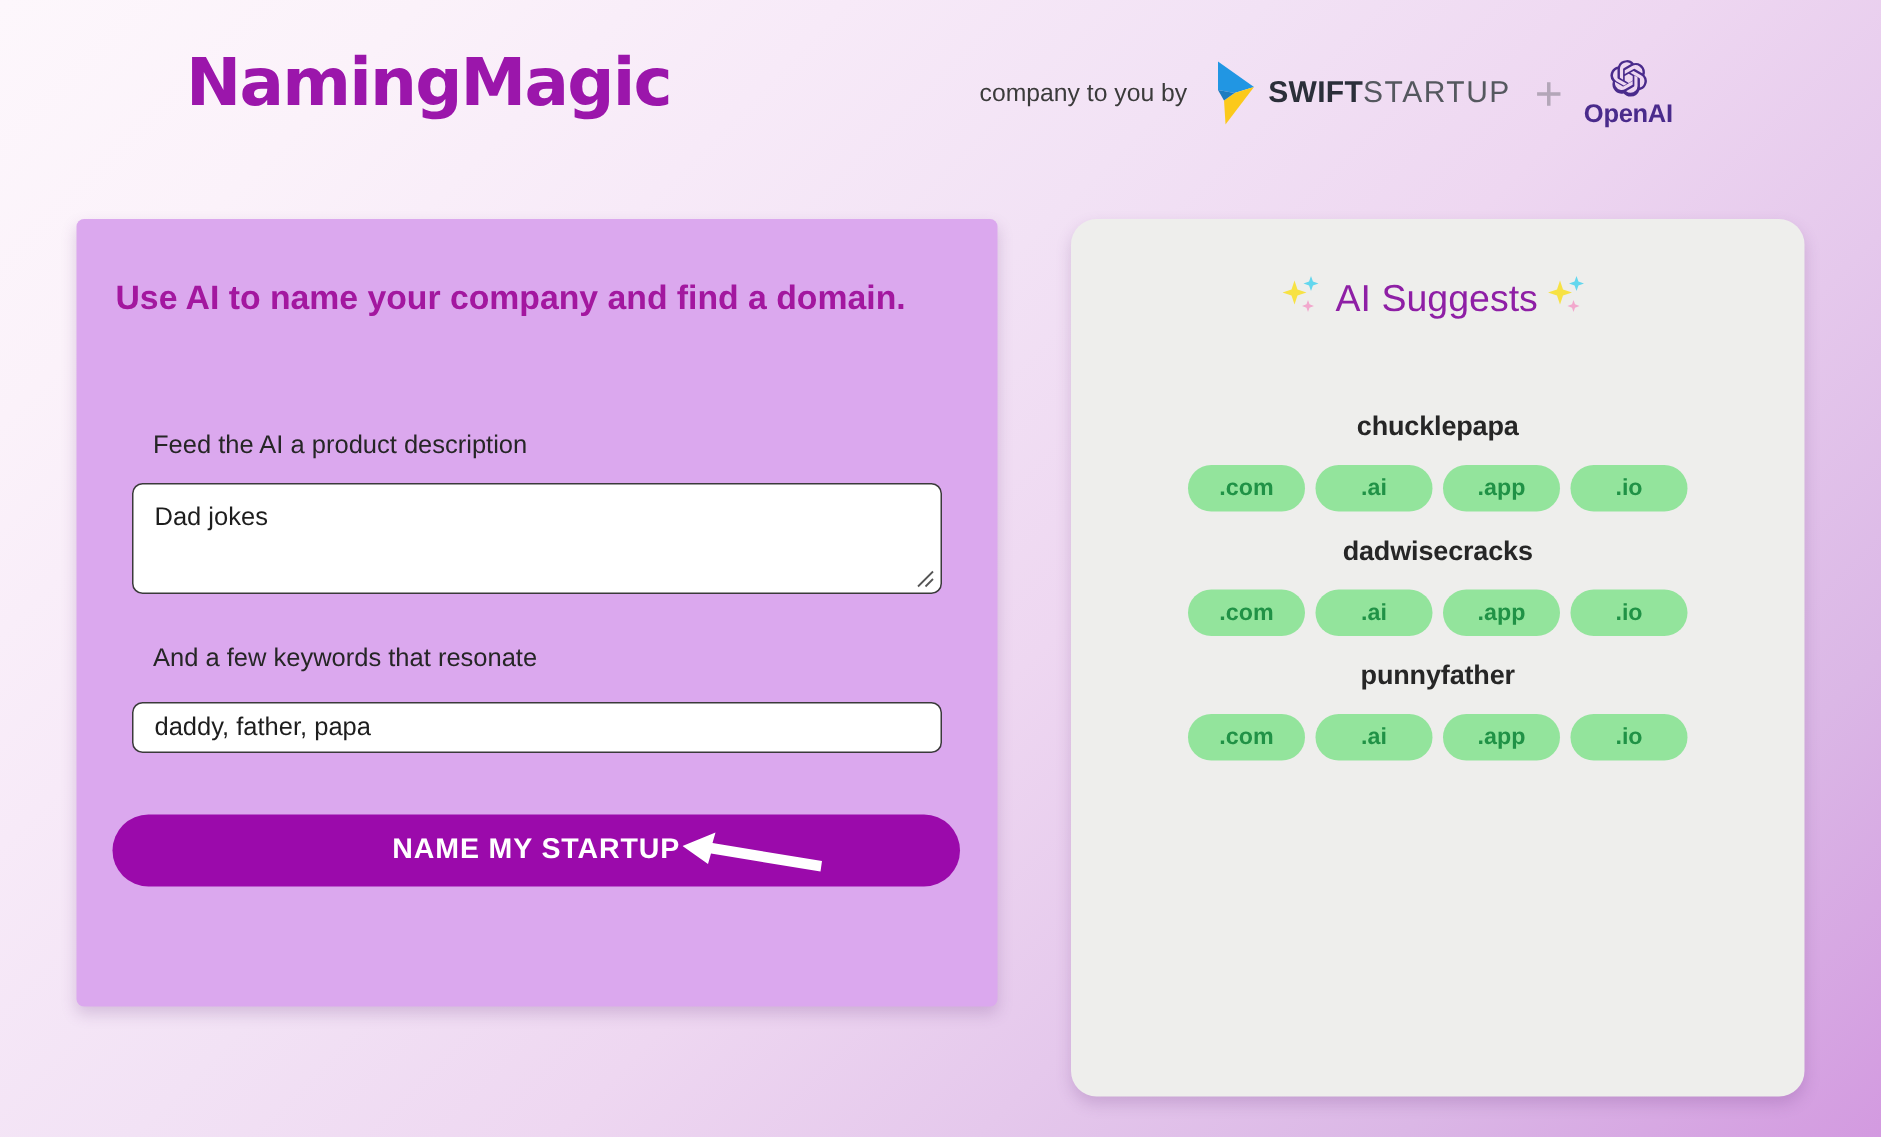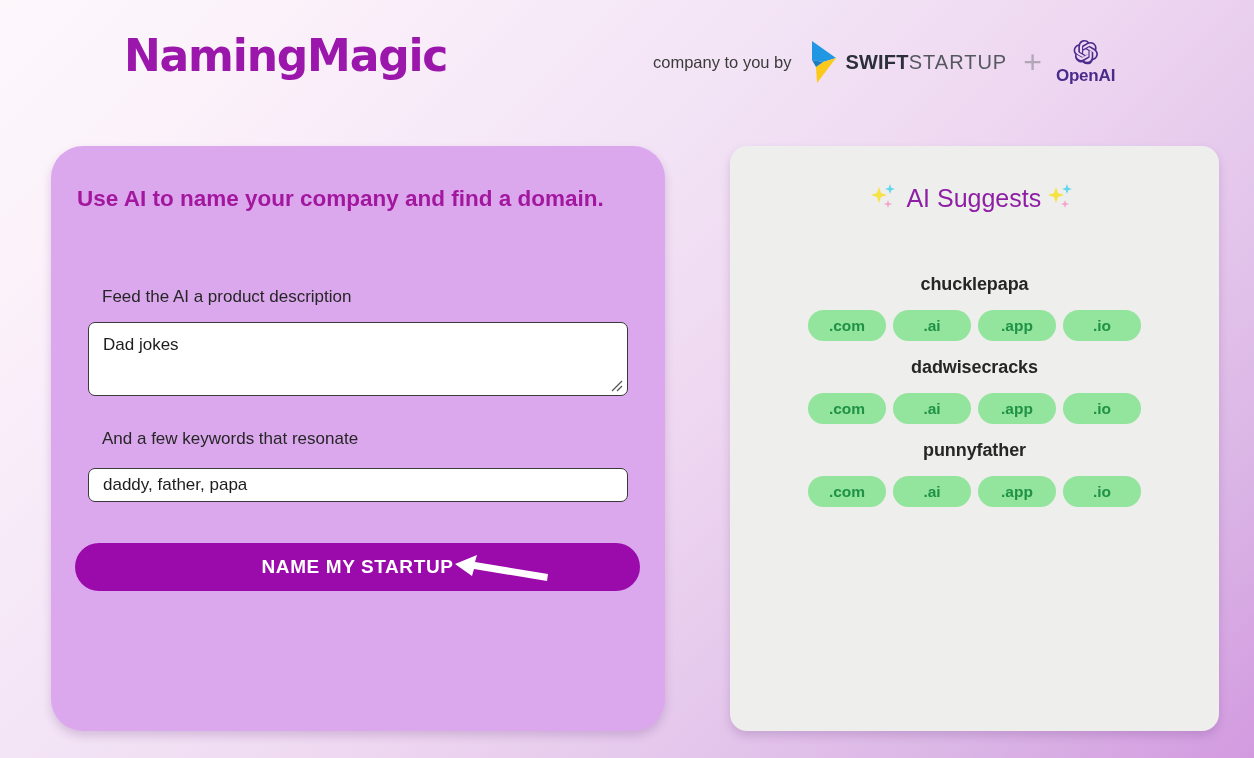--- a/index.html
+++ b/index.html
@@ -101,23 +101,23 @@
     letter-spacing: -0.2px;
     margin-top: 1px;
   }
 
   
   .left-card {
     position: absolute;
     left: 51px;
     top: 146px;
     width: 614px;
-    height: 585px;
+    height: 525px;
     background: #dba8ee;
-    border-radius: 32px;
+    border-radius: 5px;
     box-shadow: 0 5px 10px rgba(110, 60, 130, 0.22);
     padding: 0;
   }
 
   .card-heading {
     position: absolute;
     left: 26px;
     top: 40px;
     font-size: 22.5px;
     font-weight: bold;
@@ -207,21 +207,20 @@
   
   .right-card {
     position: absolute;
     left: 714px;
     top: 146px;
     width: 489px;
     height: 585px;
     background: #eeeeec;
     border-radius: 17px;
     box-shadow: 0 5px 10px rgba(110, 60, 130, 0.22);
-    margin-left: 16px;
   }
 
   .suggest-title {
     position: absolute;
     left: 0;
     top: 36px;
     width: 489px;
     text-align: center;
     font-size: 25px;
     color: #8e1fa5;

